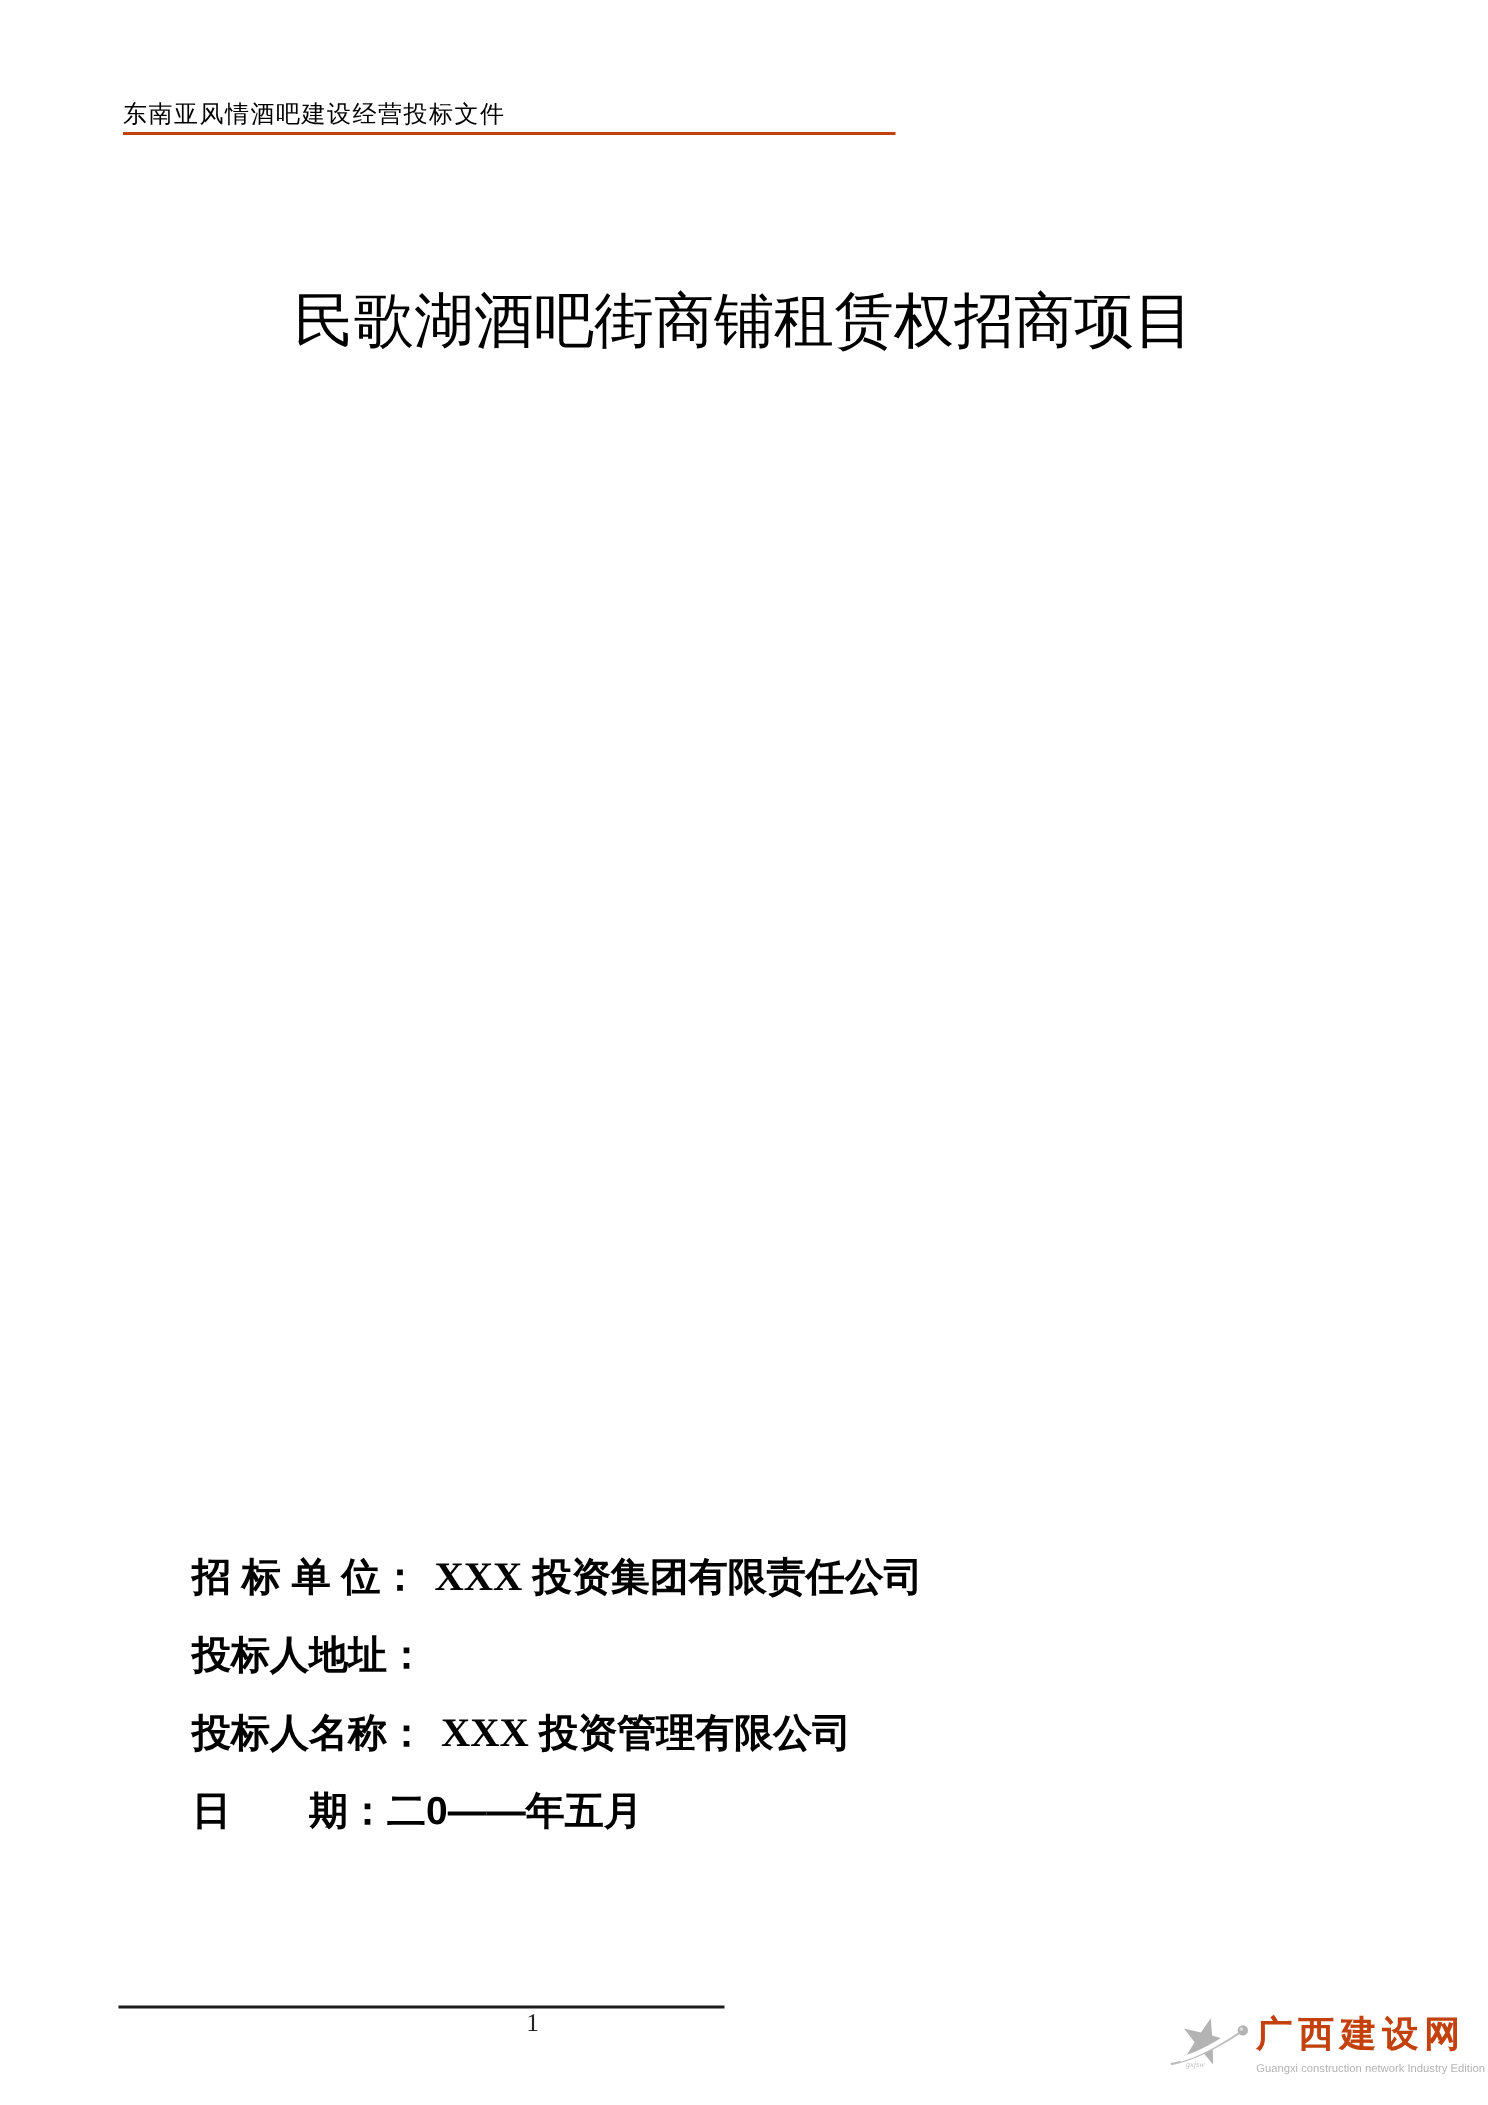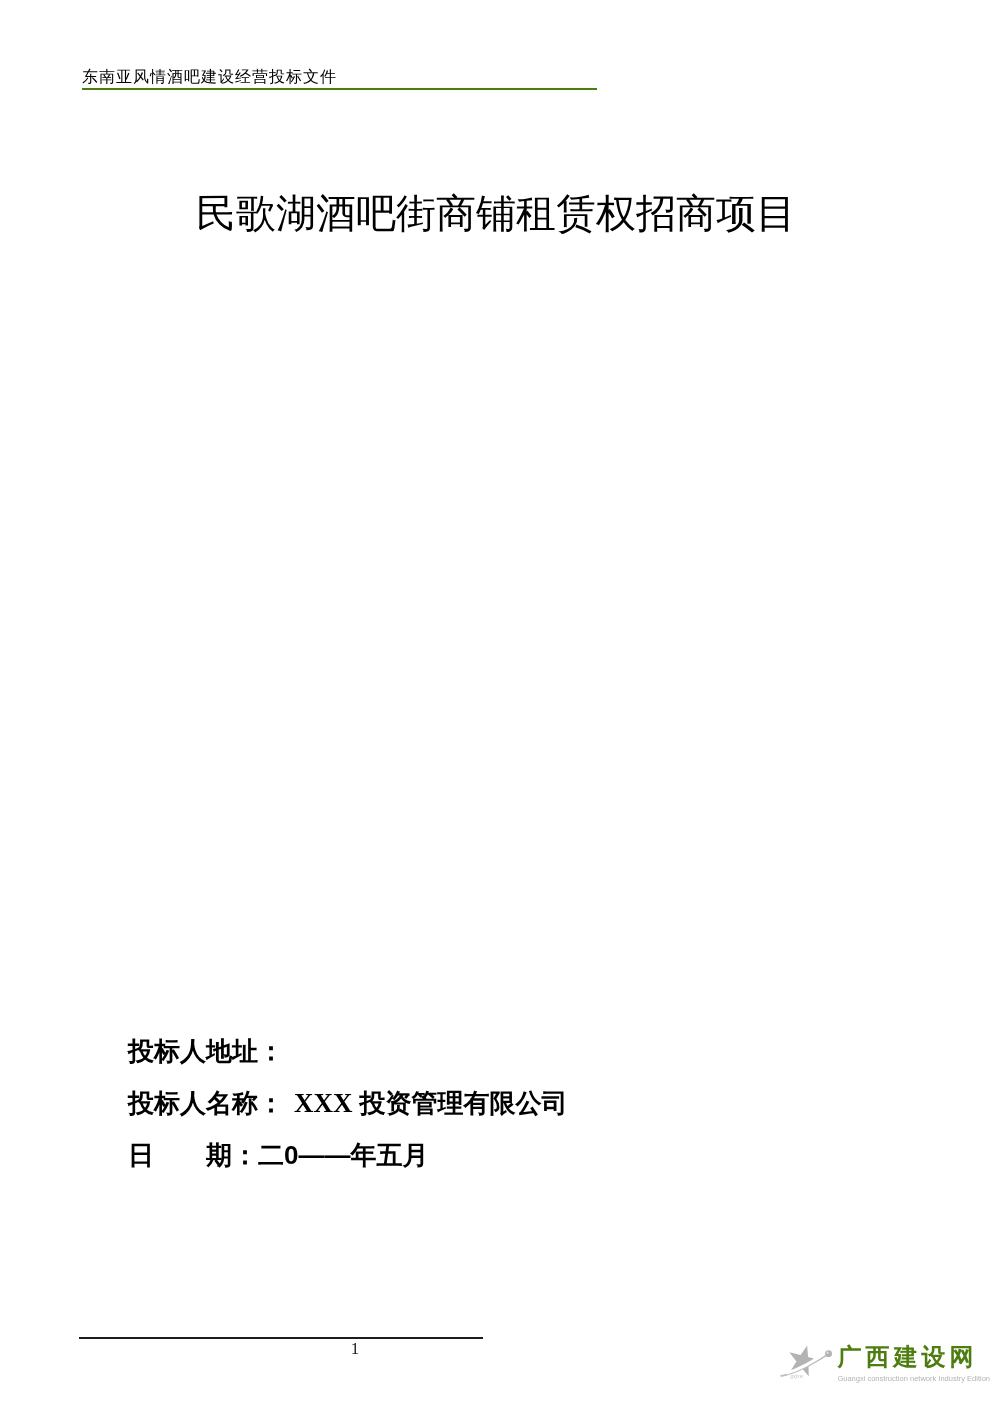--- a/index.html
+++ b/index.html
@@ -13,21 +13,21 @@
     background:#ffffff;
     overflow:hidden;
   }
 
   .page-header {
     position:absolute;
     left:82px; top:66px;
     width:515px;
     font-size:16px;
     line-height:21px;
-    border-bottom:2px solid #4d7c0f;
+    border-bottom:2px solid #c2410c;
     padding-bottom:1px;
     letter-spacing:1px;
   }
 
   .title-line1 {
     position:absolute;
     left:0; top:186px; width:100%;
     text-align:center;
     font-size:40px; font-weight:normal;
     letter-spacing:0px;
@@ -92,21 +92,21 @@
     display:flex;
     align-items:center;
   }
   .logo-mark { width:92px; height:62px; flex:0 0 aupx; }
   .logo-textcol { margin-left:2px; }
   .logo-name {
     font-family:"Liberation Serif", serif;
     font-weight:bold;
     font-size:24px;
     line-height:26px;
-    color:#4d7c0f;
+    color:#c2410c;
     letter-spacing:4px;
     white-space:nowrap;
   }
   .logo-tagline {
     font-size:7.5px;
     color:#b3b3b3;
     margin-top:4px;
     white-space:nowrap;
   }
 </style>
@@ -115,20 +115,23 @@
 
 <div class="page">
 
   <div class="page-header">东南亚风情酒吧建设经营投标文件</div>
 
   <div class="title-line1">民歌湖酒吧街商铺租赁权招商项目</div>
 
 
 
   <div class="info-block">
+    <div class="info-row">
+      <span class="info-label">招 标 单 位：</span><span class="info-prefix">XXX</span><span class="info-value">投资集团有限责任公司</span>
+    </div>
     <div class="info-row">
       <span class="info-label">投标人地址：</span><span class="info-value"></span>
     </div>
     <div class="info-row">
       <span class="info-label">投标人名称：</span><span class="info-prefix">XXX</span><span class="info-value">投资管理有限公司</span>
     </div>
     <div class="info-row">
       <span class="info-label">日　　期：</span><span class="info-value">二0——年五月</span>
     </div>
   </div>

